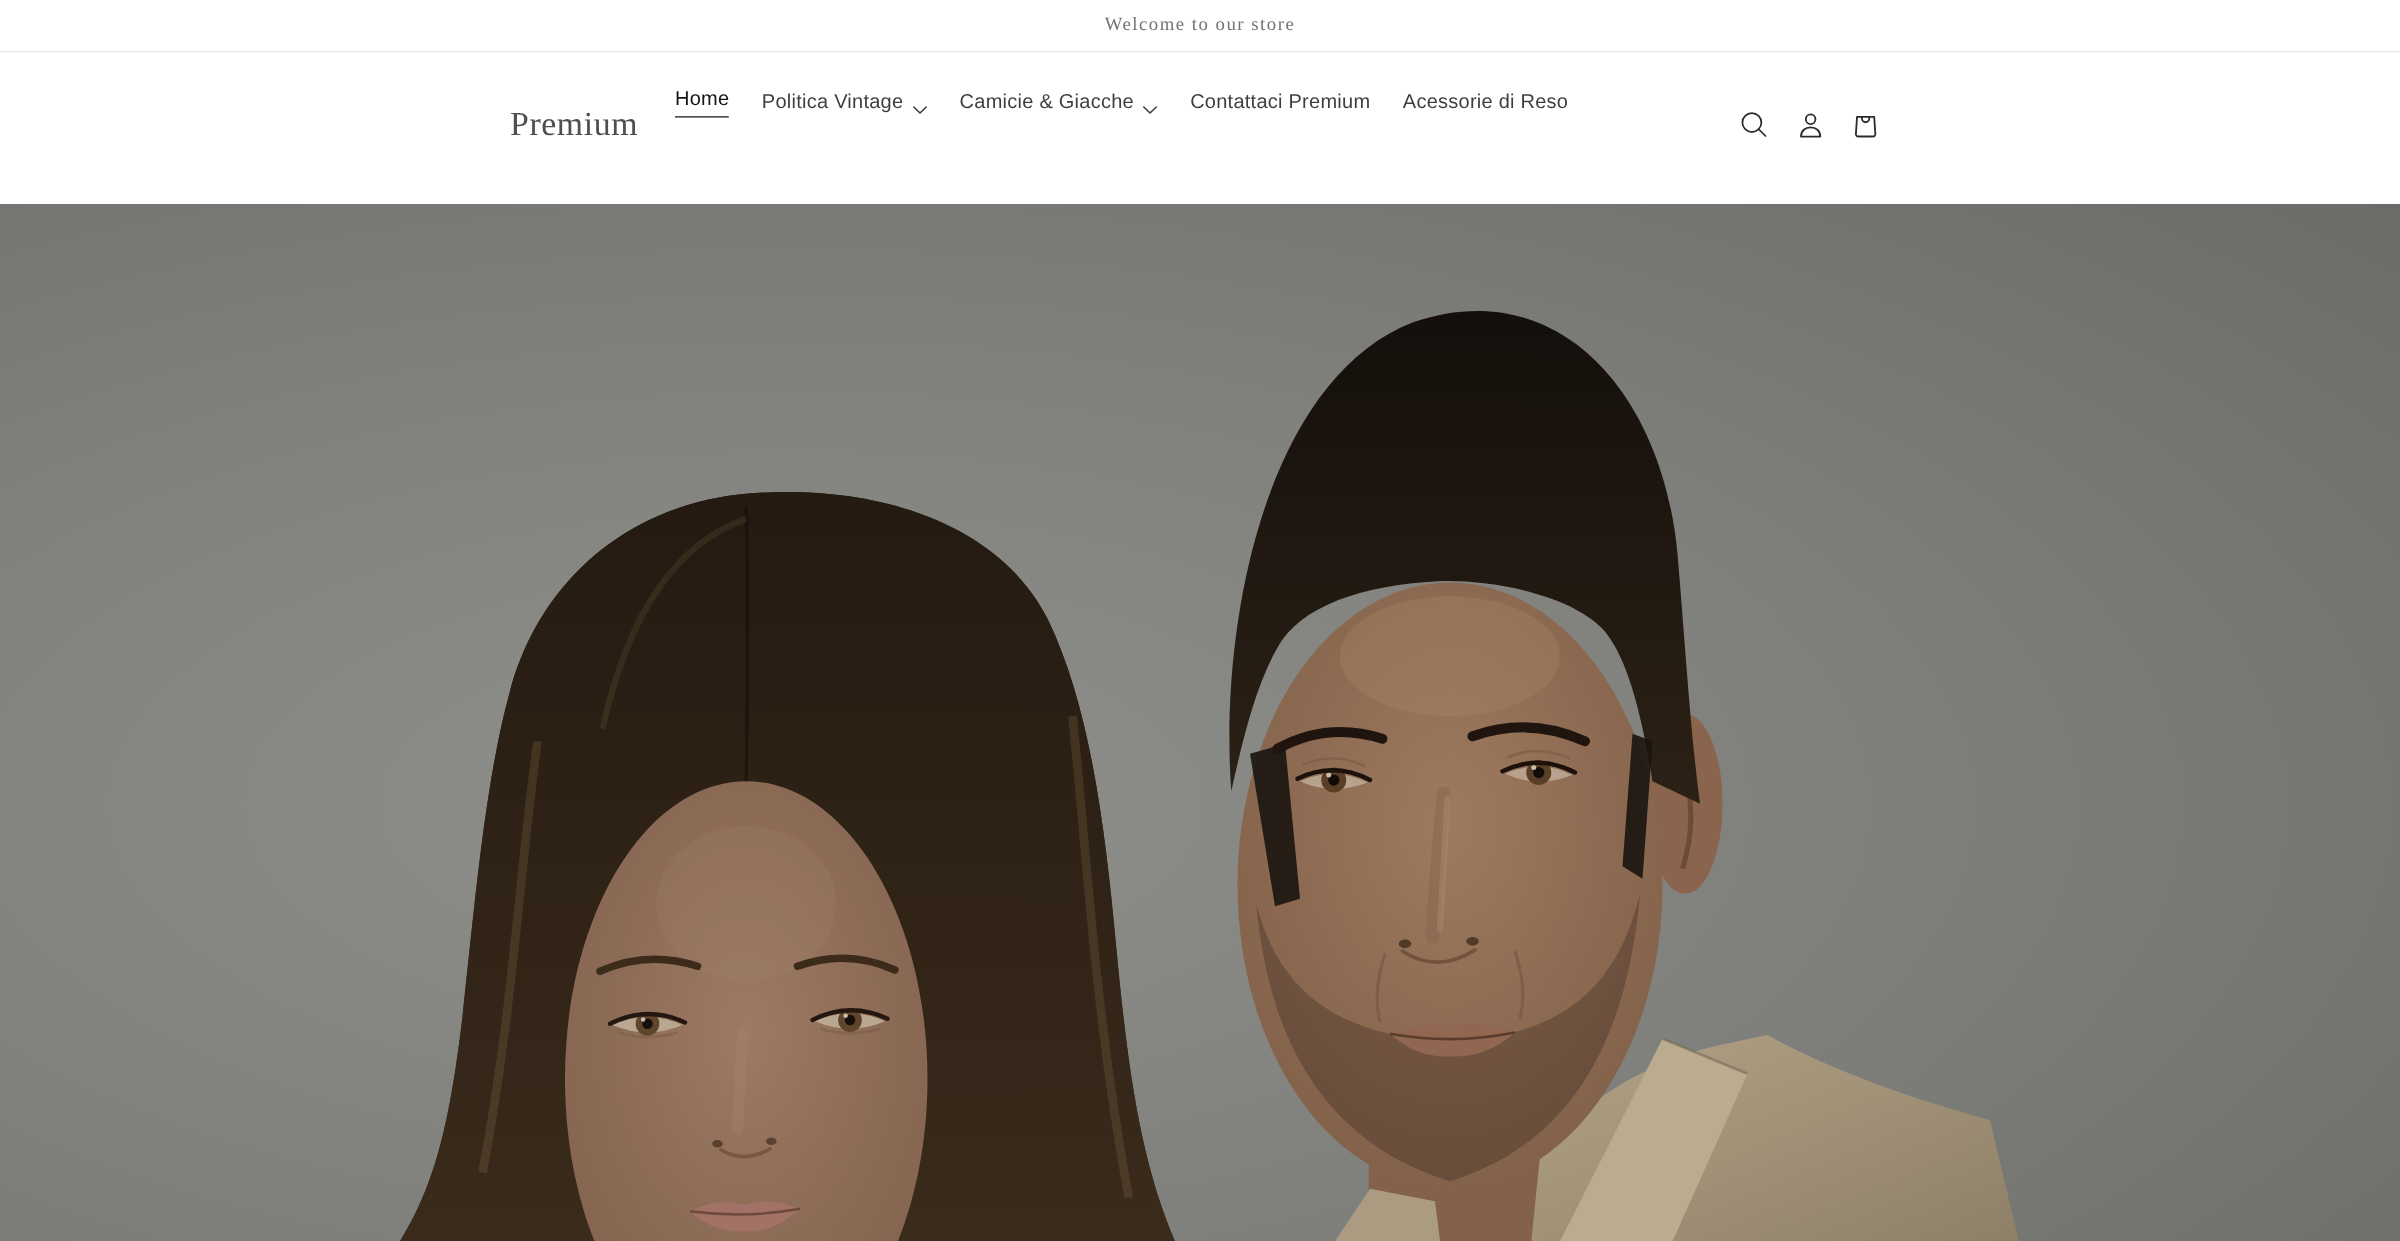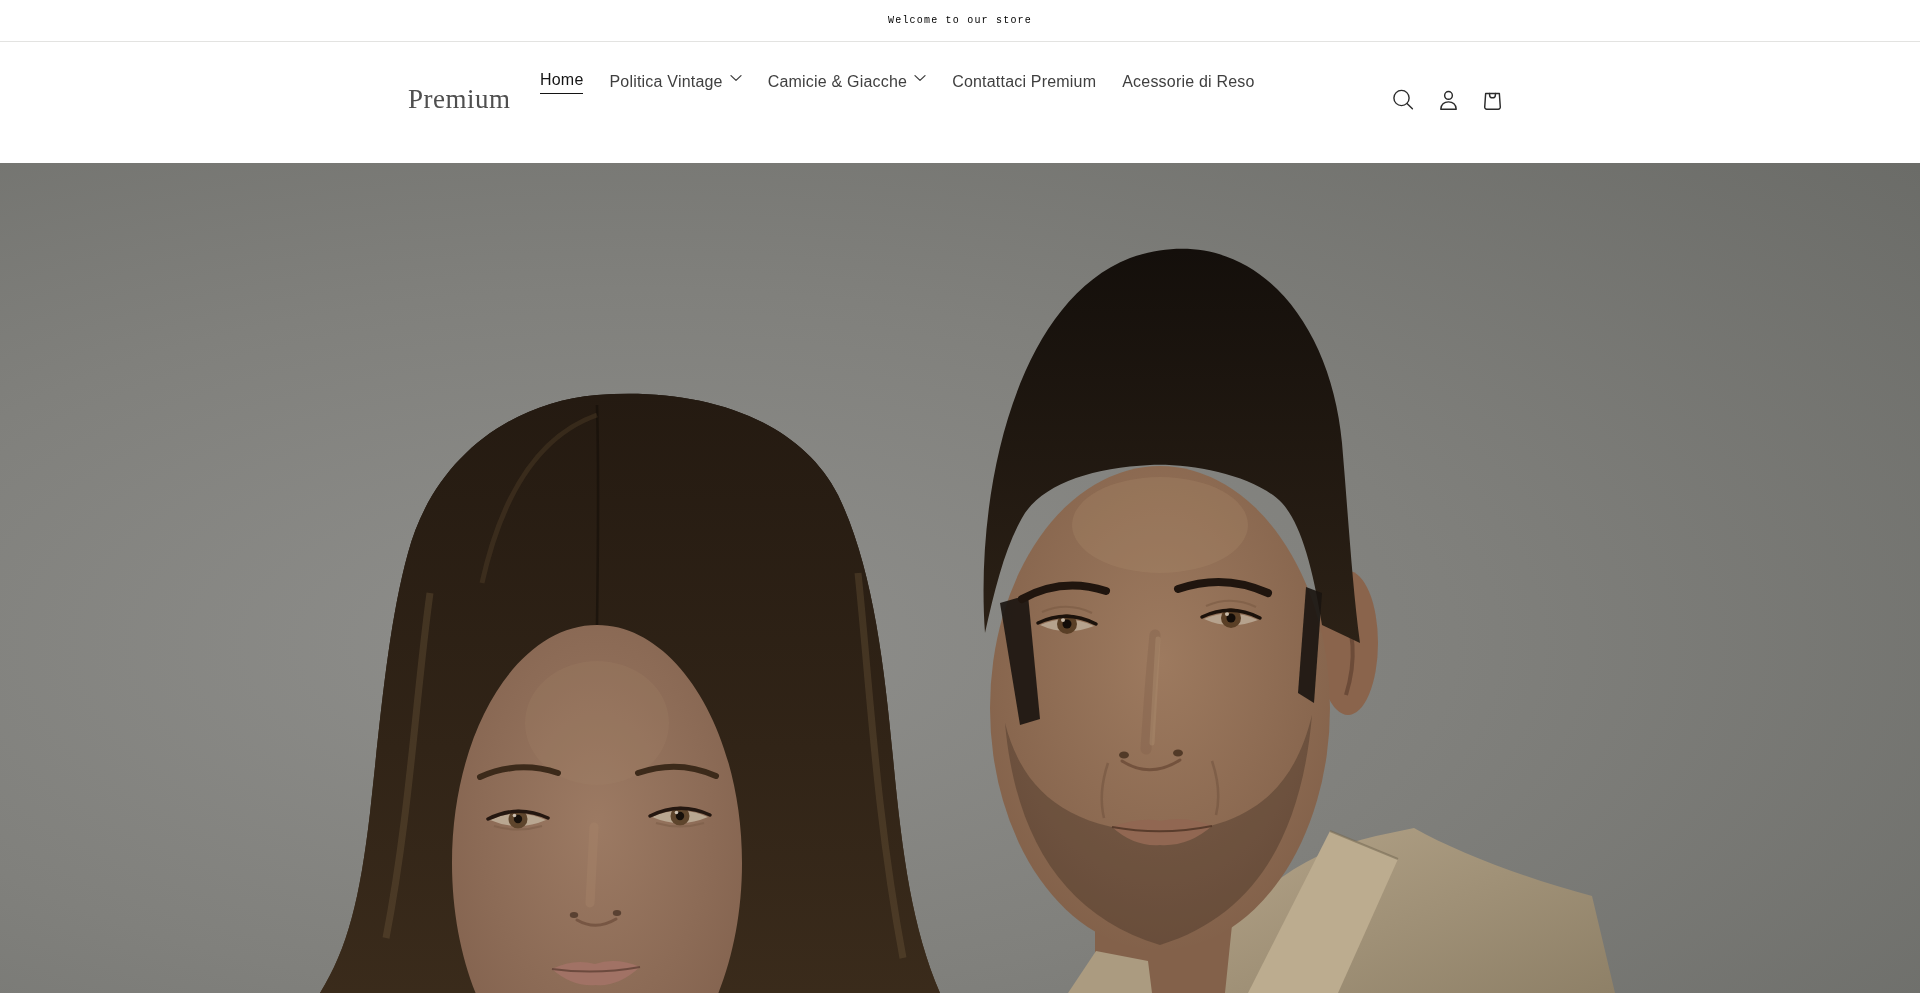--- a/index.html
+++ b/index.html
@@ -8,41 +8,41 @@
     background:#ffffff;font-family:"Liberation Sans",sans-serif;
     -webkit-font-smoothing:antialiased;
   }
   
   .announcement{
     position:absolute;left:0;top:0;width:1920px;height:41px;
     background:#ffffff;border-bottom:1px solid #e3e3e1;
     display:flex;align-items:center;justify-content:center;
   }
   .announcement-text{
-    font-family:Liberation Mono, monospace;
-    font-size:10px;color:#000000;letter-spacing:1.2px;
+    font-family:Liberation Serif, serif;
+    font-size:15px;color:#737373;letter-spacing:1.2px;
   }
   
   .header{
     position:absolute;left:0;top:42px;width:1920px;height:121px;background:#ffffff;
   }
   .logo{
     position:absolute;left:408px;top:44px;
     font-family:"Liberation Serif","DejaVu Serif",serif;
     font-size:27px;color:#4f4f4f;letter-spacing:0.5px;
     text-decoration:none;line-height:1;
   }
   .nav-row{
     position:absolute;left:540px;display:flex;align-items:center;gap:26px;
     font-size:16px;color:#3f3f3f;letter-spacing:0.2px;white-space:nowrap;
   }
   .nav-row.row1{top:28px;}
   .nav-row.row2{top:70px;}
   .nav-link{
-    display:flex;align-items:flex-start;color:#3f3f3f;text-decoration:none;
+    display:flex;align-items:flex-end;color:#3f3f3f;text-decoration:none;
     line-height:20px;cursor:pointer;
   }
   .nav-link.active span.lbl{
     color:#141414;border-bottom:1px solid #141414;padding-bottom:3px;
   }
   .chev{margin-left:7px;margin-top:2px;}
   .icon-btn{
     position:absolute;top:36px;width:44px;height:44px;
     display:flex;align-items:center;justify-content:center;
     background:transparent;border:none;padding:0;cursor:pointer;

